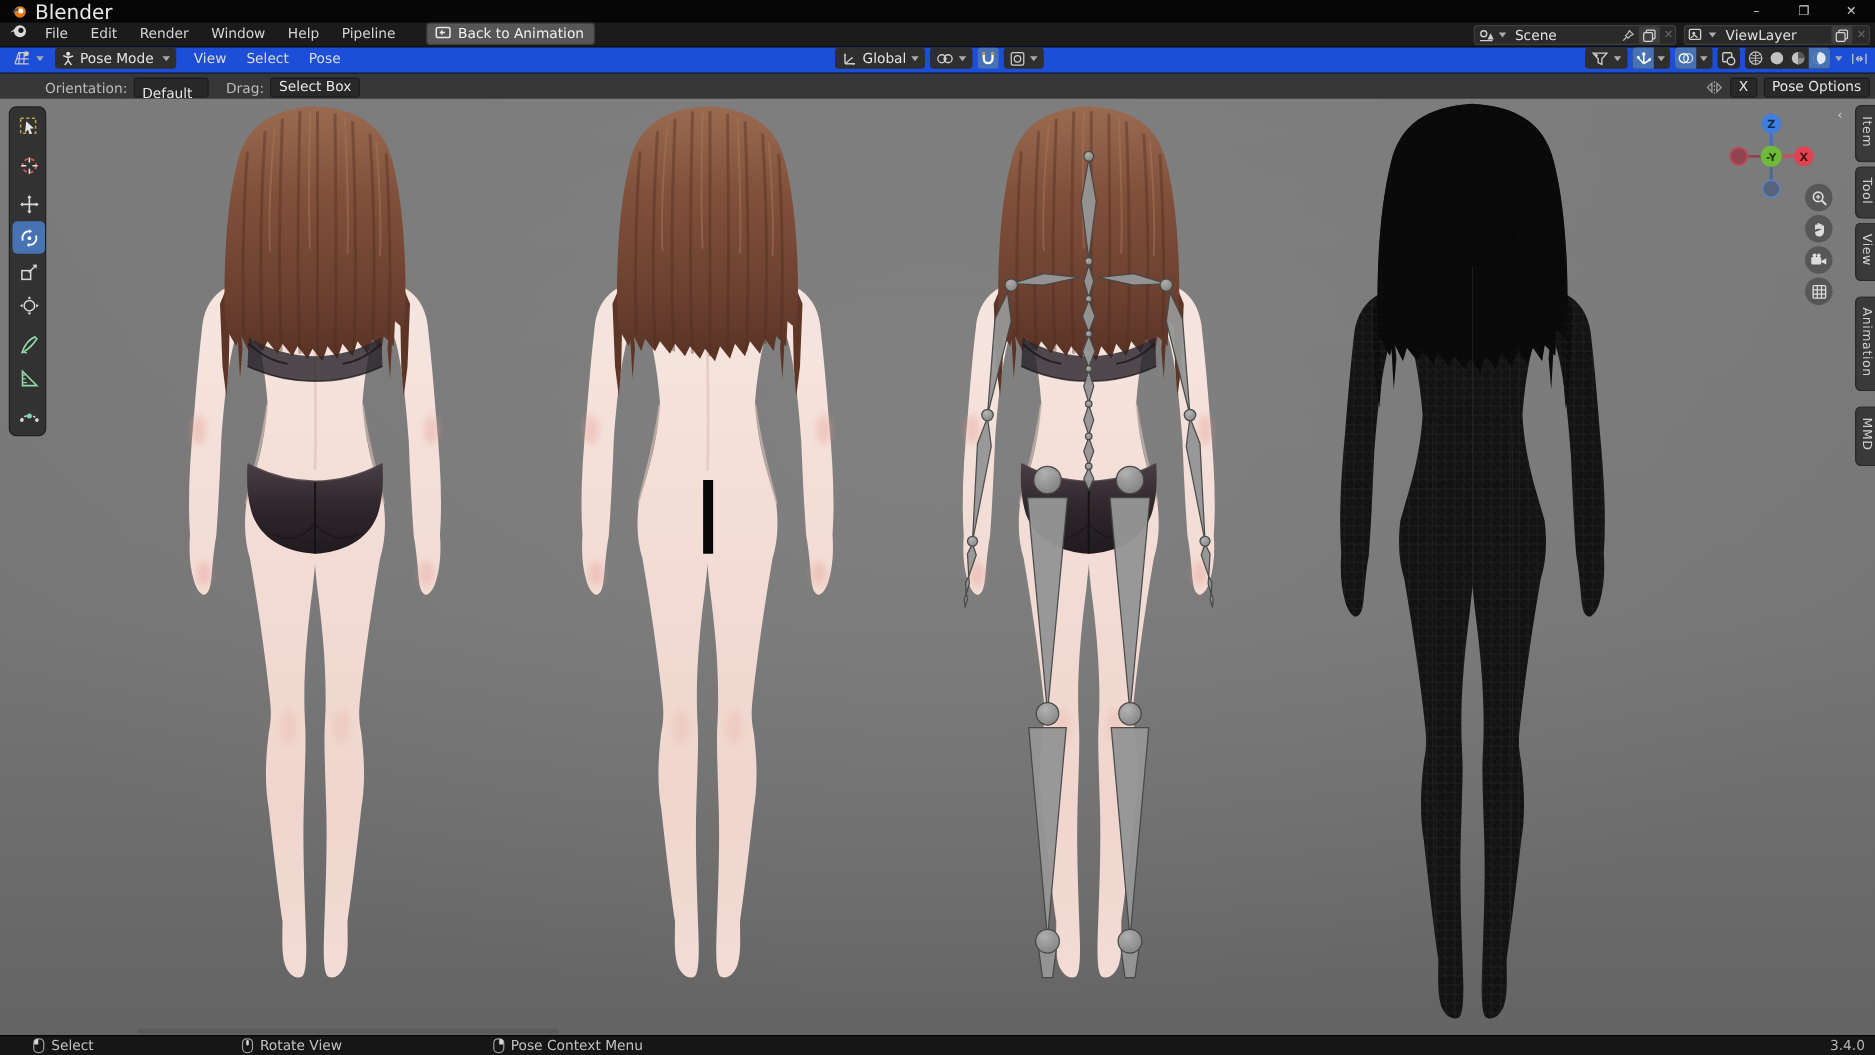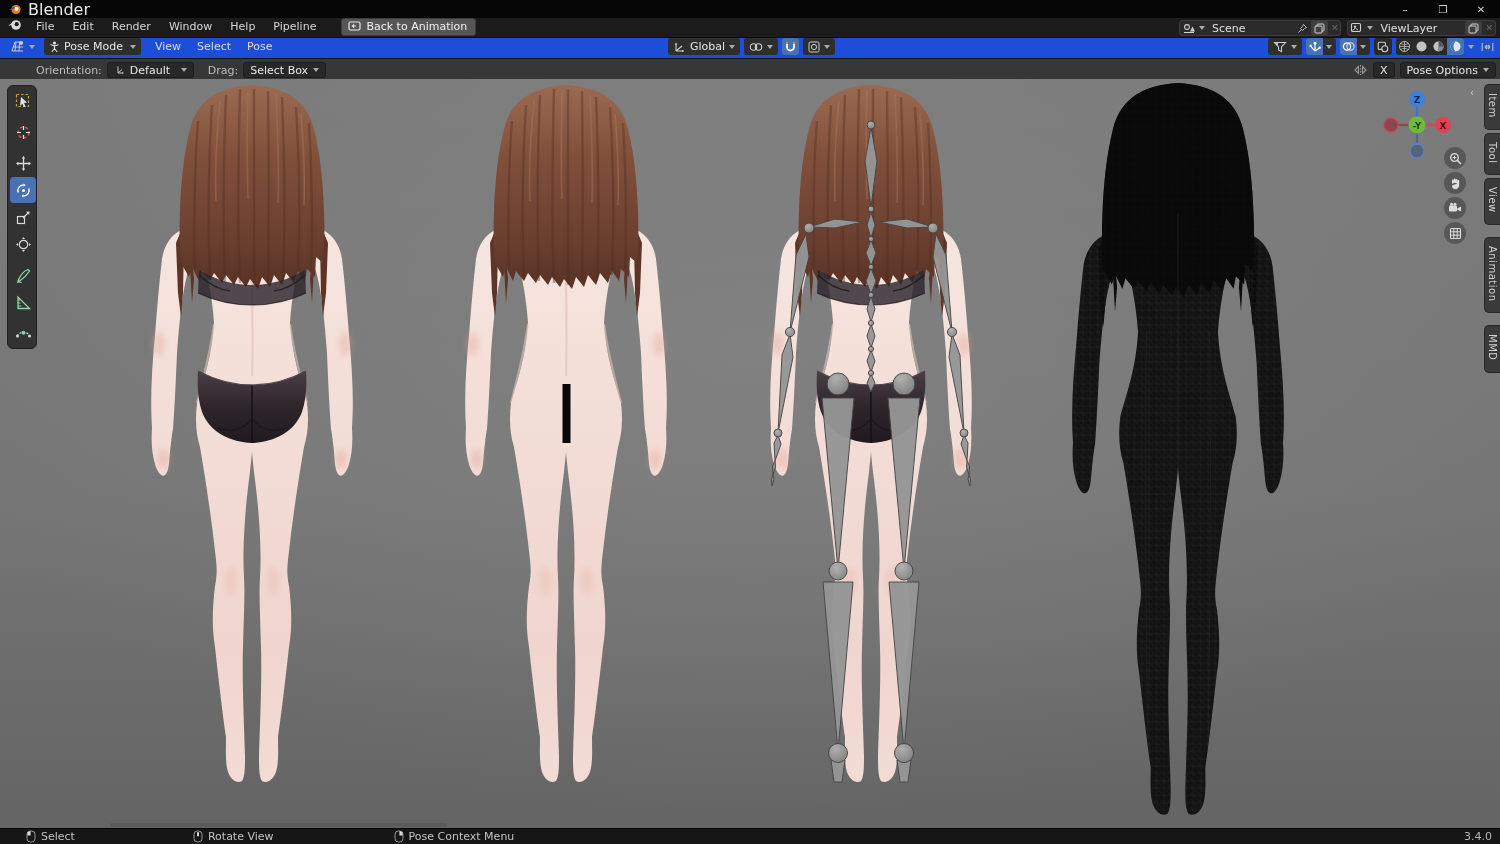--- a/index.html
+++ b/index.html
@@ -40,21 +40,21 @@
   .seg-group { display:flex; align-items:center; background:#2a2a2a; border-radius:3px; height:17px; overflow:hidden; }
   .seg { width:17px; height:17px; display:flex; align-items:center; justify-content:center; }
   .seg.on { background:#4772b3; }
   .icon-btn { width:18px; height:17px; display:flex; align-items:center; justify-content:center;
               background:#2a2a2a; border-radius:3px; }
 
   .toolbar-row { position:absolute; top:59px; left:0; right:0; height:23px; background:#373737;
                  display:flex; align-items:center; border-bottom:1px solid #202020; }
   .ts-label { color:#bdbdbd; margin-left:10px; }
   .ts-field { display:flex; align-items:center; gap:5px; background:#282828; border:1px solid #1d1d1d;
-              border-radius:3px; height:16px; padding:0 6px; margin-left:5px; color:#e6e6e6; }
+              border-radius:3px; height:16px; padding:0 6px; margin-left:5px; color:#e6e6e6;flex-direction:column; }
   .ts-right { position:absolute; right:4px; display:flex; align-items:center; gap:5px; }
 
   
   .viewport { position:absolute; top:79px; left:0; right:0; bottom:16px; overflow:hidden;
     background:
       radial-gradient(ellipse 1100px 620px at 50% 36%, rgba(136,136,136,.55), rgba(136,136,136,0) 75%),
       linear-gradient(#7b7b7b 0%, #767676 55%, #646464 100%);
   }
   .model { position:absolute; top:2px; width:300px; height:745px; }
 

